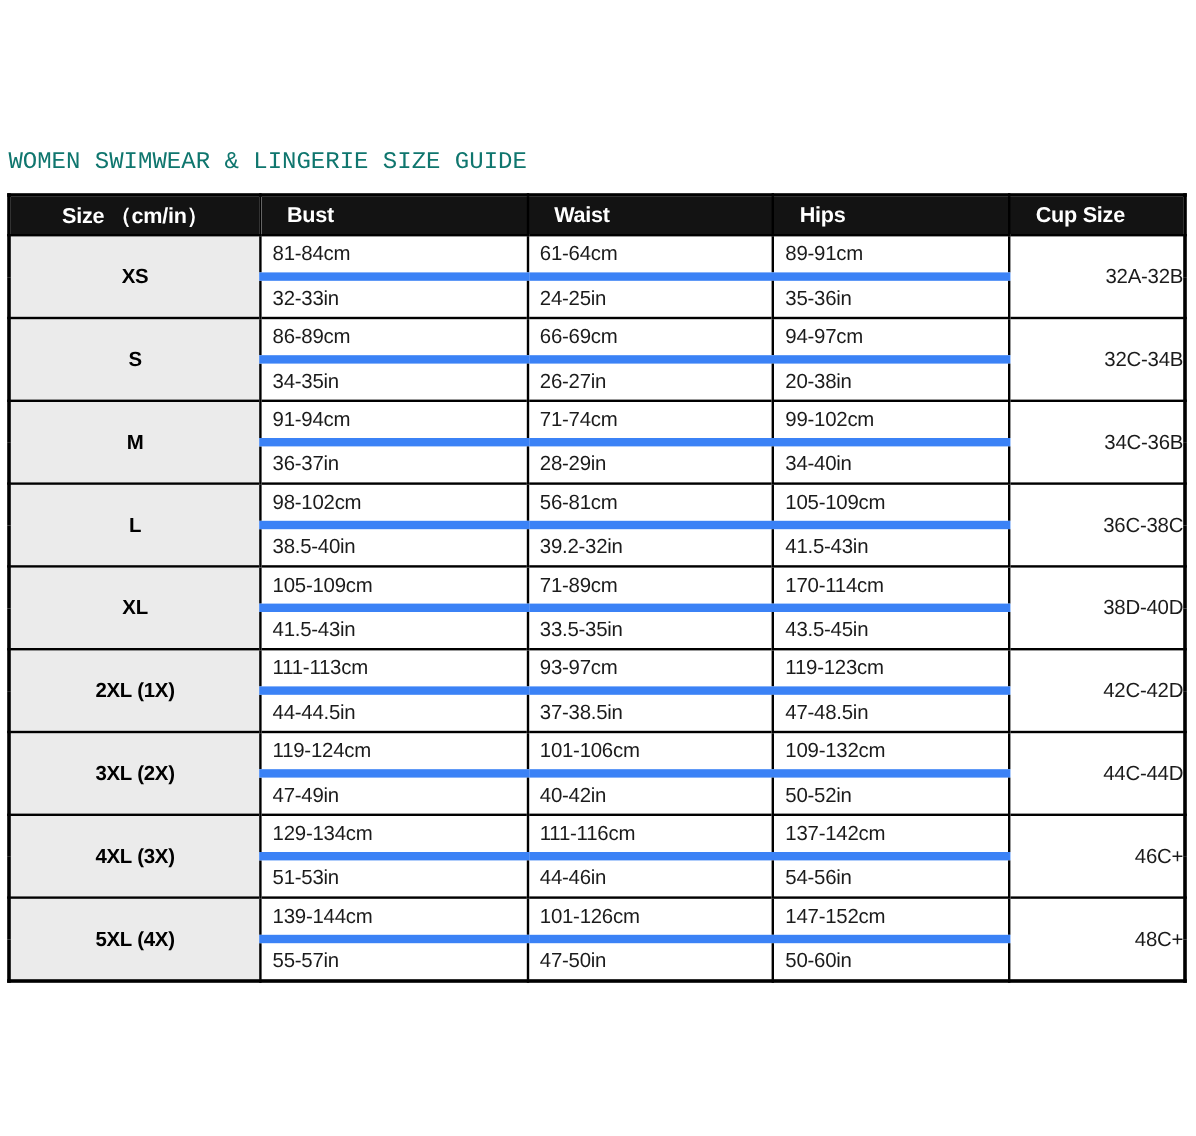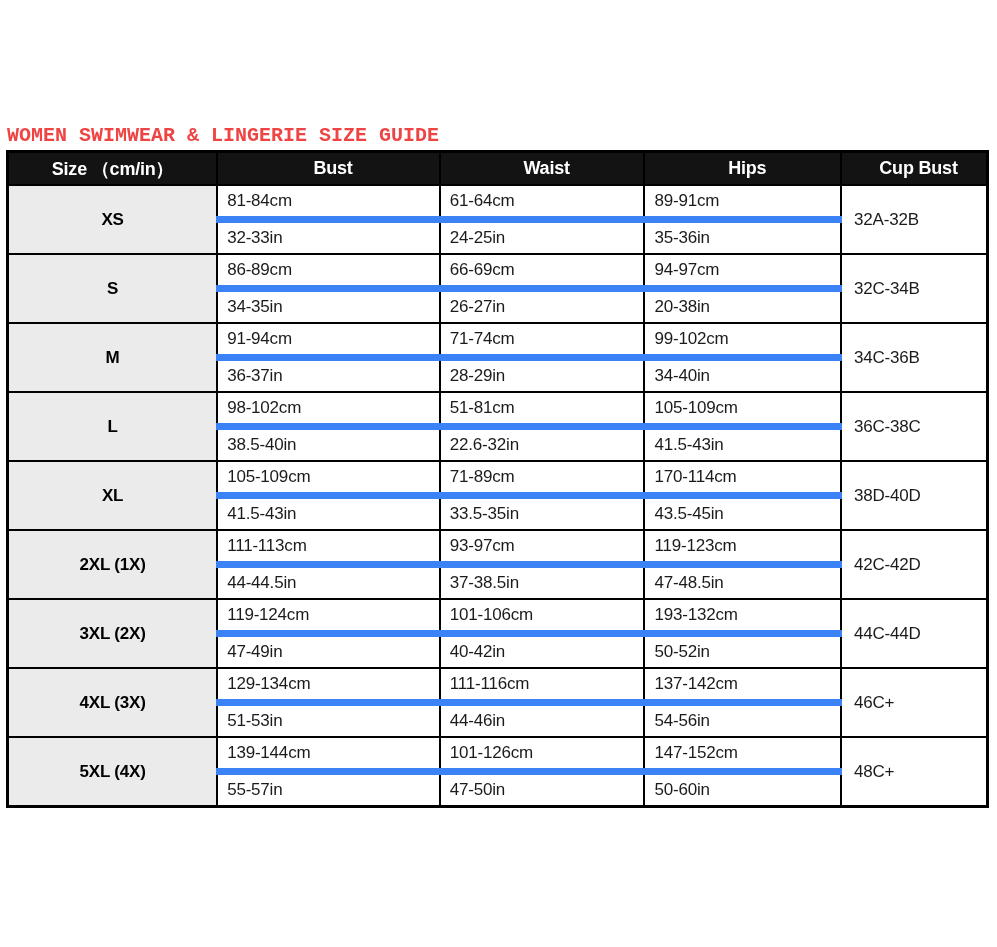--- a/index.html
+++ b/index.html
@@ -13,52 +13,52 @@
     height: 947px;
     background: #ffffff;
     font-family: "Liberation Sans", sans-serif;
     overflow: hidden;
   }
   .guide-title {
     position: absolute;
     left: 7px;
     top: 124px;
     font-family: "Liberation Mono", monospace;
-    font-weight: bold;
+    font-weight: normal;
     font-size: 20px;
     letter-spacing: 0px;
-    color: #ef4444;
+    color: #0f766e;
     white-space: nowrap;
     text-align: right;
   }
   table.size-guide {
     position: absolute;
     left: 6px;
-    top: 150px;
+    top: 161px;
     border-collapse: collapse;
     table-layout: fixed;
     width: 983px;
     border: 3px solid #000000;
   }
   table.size-guide th,
   table.size-guide td {
     border-left: 2px solid #000000;
     border-right: 2px solid #000000;
     font-family: "Liberation Sans", sans-serif;
     overflow: hidden;
     white-space: nowrap;
   }
   thead th {
     background: #131313;
     color: #ffffff;
     font-size: 18px;
     font-weight: bold;
     height: 31px;
-    text-align: center;
-    padding: 0 0 0 9px;
+    text-align: left;
+    padding: 0 0 0 21px;
     border-bottom: 2px solid #000000;
     letter-spacing: -0.2px;
   }
   thead th.col-size {
     text-align: center;
     padding: 0;
   }
   tbody td {
     height: 30px;
     font-size: 17px;
@@ -67,22 +67,22 @@
     letter-spacing: -0.2px;
   }
   tbody td.size-cell {
     background: #ebebeb;
     font-weight: bold;
     color: #000000;
     text-align: center;
     padding: 0;
   }
   tbody td.cup-cell {
-    text-align: left;
-    padding: 12px;
+    text-align: right;
+    padding: 0;
   }
   tbody tr.row-cm td {
     border-top: 2px solid #000000;
   }
   tbody tr.row-in td.meas-cell {
     border-top: 7px solid #3b82f6;
   }
 </style>
 </head>
 <body>
@@ -98,21 +98,21 @@
       <col style="width:204px">
       <col style="width:196px">
       <col style="width:146px">
     </colgroup>
     <thead>
       <tr>
         <th class="col-size">Size （cm/in）</th>
         <th>Bust</th>
         <th>Waist</th>
         <th>Hips</th>
-        <th>Cup Bust</th>
+        <th>Cup Size</th>
       </tr>
     </thead>
     <tbody>
 
       <tr class="row-cm">
         <td class="size-cell" rowspan="2">XS</td>
         <td class="meas-cell">81-84cm</td>
         <td class="meas-cell">61-64cm</td>
         <td class="meas-cell">89-91cm</td>
         <td class="cup-cell" rowspan="2">32A-32B</td>
@@ -145,27 +145,27 @@
       </tr>
       <tr class="row-in">
         <td class="meas-cell">36-37in</td>
         <td class="meas-cell">28-29in</td>
         <td class="meas-cell">34-40in</td>
       </tr>
 
       <tr class="row-cm">
         <td class="size-cell" rowspan="2">L</td>
         <td class="meas-cell">98-102cm</td>
-        <td class="meas-cell">51-81cm</td>
+        <td class="meas-cell">56-81cm</td>
         <td class="meas-cell">105-109cm</td>
         <td class="cup-cell" rowspan="2">36C-38C</td>
       </tr>
       <tr class="row-in">
         <td class="meas-cell">38.5-40in</td>
-        <td class="meas-cell">22.6-32in</td>
+        <td class="meas-cell">39.2-32in</td>
         <td class="meas-cell">41.5-43in</td>
       </tr>
 
       <tr class="row-cm">
         <td class="size-cell" rowspan="2">XL</td>
         <td class="meas-cell">105-109cm</td>
         <td class="meas-cell">71-89cm</td>
         <td class="meas-cell">170-114cm</td>
         <td class="cup-cell" rowspan="2">38D-40D</td>
       </tr>
@@ -185,21 +185,21 @@
       <tr class="row-in">
         <td class="meas-cell">44-44.5in</td>
         <td class="meas-cell">37-38.5in</td>
         <td class="meas-cell">47-48.5in</td>
       </tr>
 
       <tr class="row-cm">
         <td class="size-cell" rowspan="2">3XL (2X)</td>
         <td class="meas-cell">119-124cm</td>
         <td class="meas-cell">101-106cm</td>
-        <td class="meas-cell">193-132cm</td>
+        <td class="meas-cell">109-132cm</td>
         <td class="cup-cell" rowspan="2">44C-44D</td>
       </tr>
       <tr class="row-in">
         <td class="meas-cell">47-49in</td>
         <td class="meas-cell">40-42in</td>
         <td class="meas-cell">50-52in</td>
       </tr>
 
       <tr class="row-cm">
         <td class="size-cell" rowspan="2">4XL (3X)</td>

